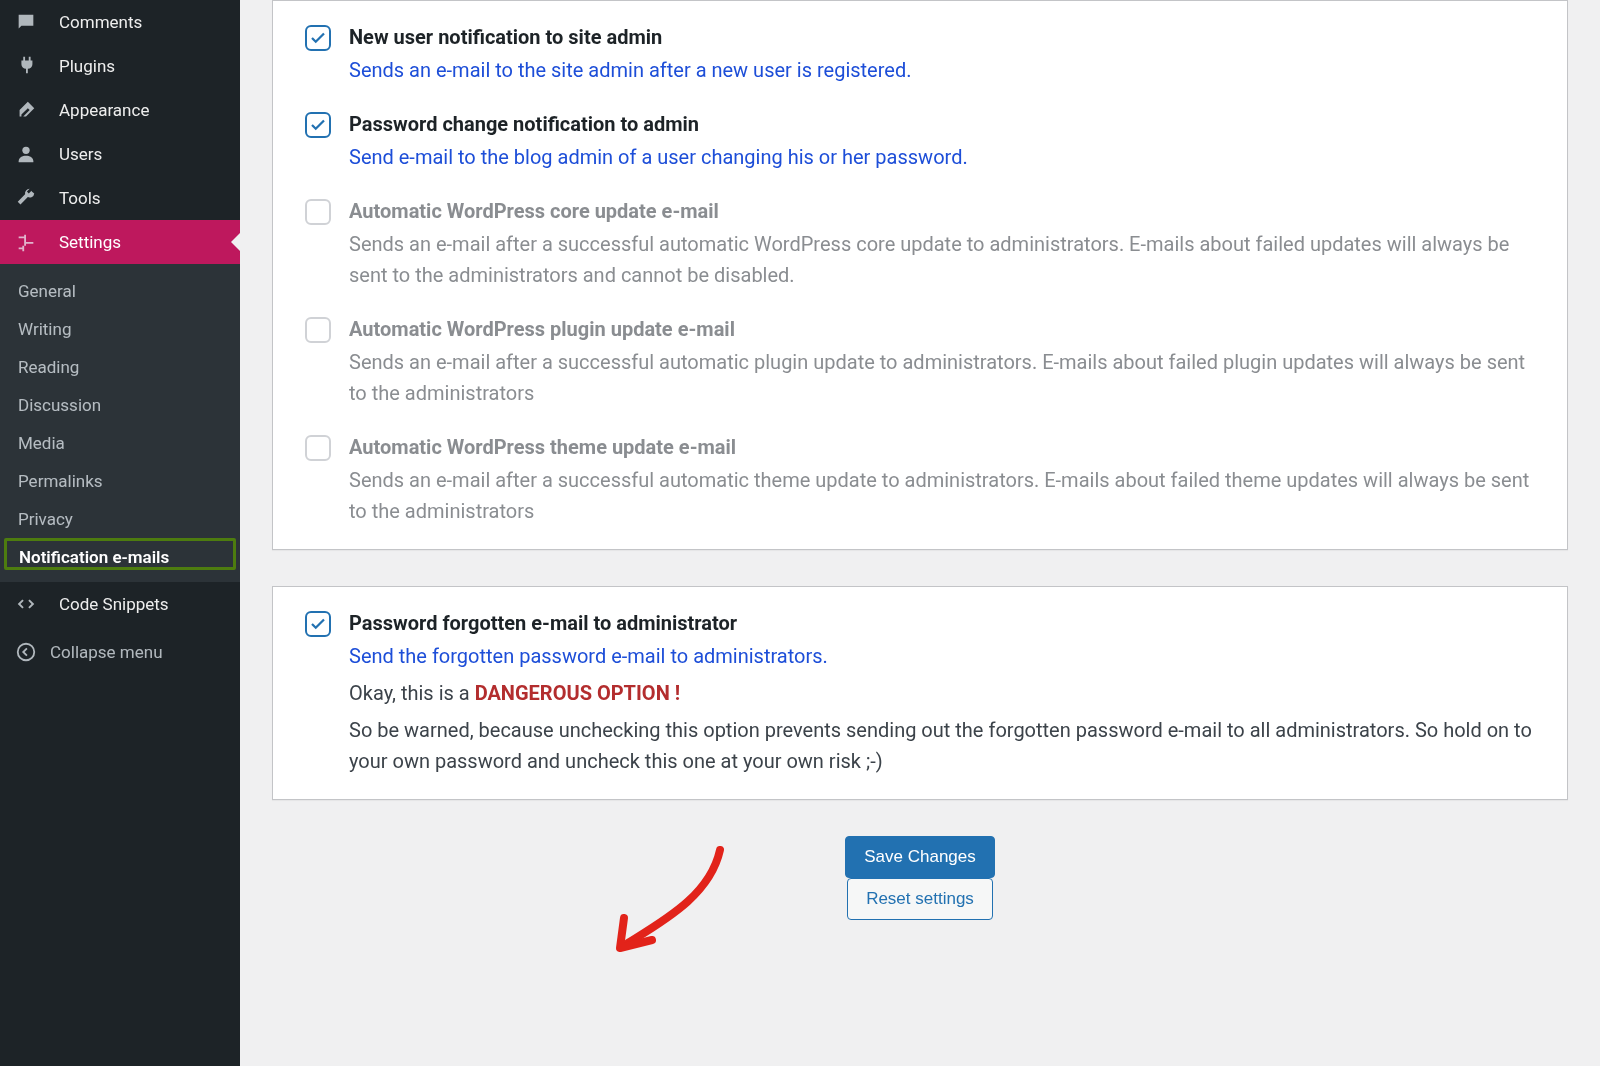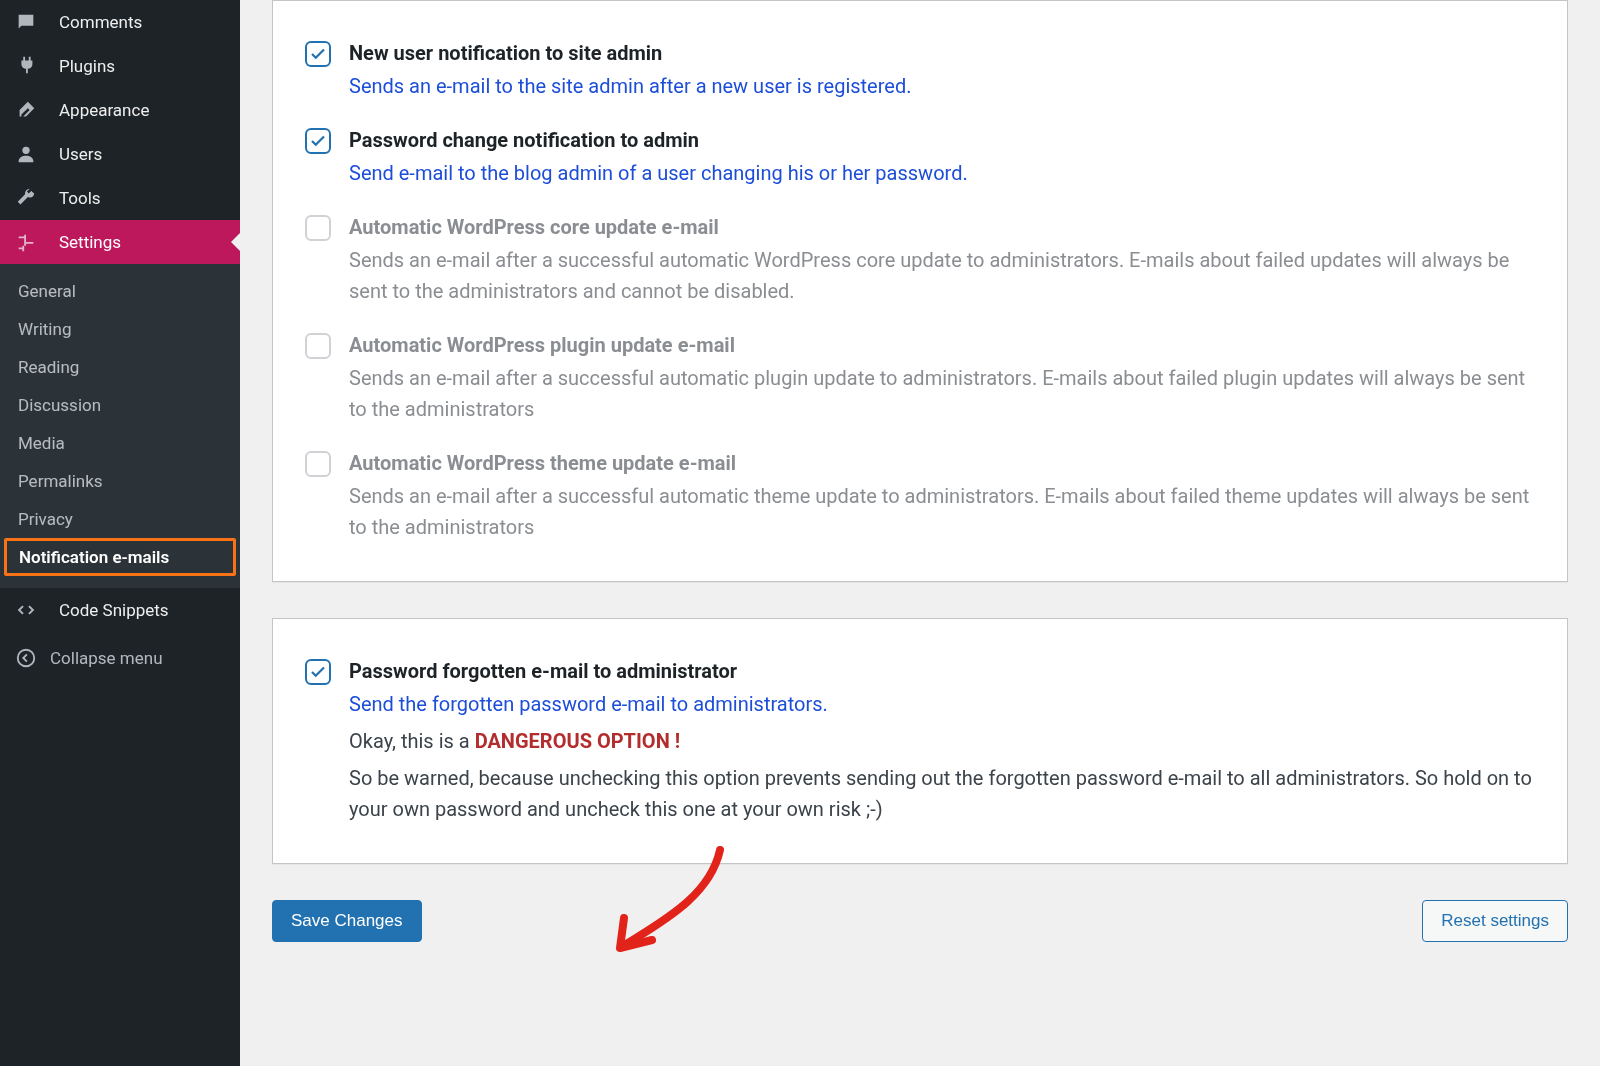--- a/index.html
+++ b/index.html
@@ -60,24 +60,24 @@
     padding: 9px 14px 9px 18px;
     font-size: 17px;
     color: rgba(240,246,252,.7);
     cursor:pointer;
   }
   .submenu-item.current {
     color:#fff;
     font-weight:600;
   }
   .submenu-item.highlighted {
-    border:3px solid #f97316;
+    border:3px solid #4d7c0f;
     border-radius:2px;
     margin: 0 4px;
-    padding: 6px 10px 6px 12px;
+    padding: 6px 10px 0 12px;
     color:#fff;
     font-weight:600;
   }
   .collapse {
     display:flex; align-items:center;
     padding: 10px 14px;
     font-size:17px;
     color: rgba(240,246,252,.7);
     margin-top:4px;
     cursor:pointer;
@@ -93,21 +93,21 @@
   h1.page-title {
     font-size: 29px;
     font-weight: 600;
     color:#1d2327;
     margin: 0 0 20px 0;
   }
   .panel {
     background:#fff;
     border:1px solid #c3c4c7;
     box-shadow: 0 1px 1px rgba(0,0,0,.04);
-    padding: 38px 32px;
+    padding: 22px 32px;
     margin-bottom: 36px;
   }
   .opt {
     display:flex;
     align-items:flex-start;
     margin-bottom: 24px;
   }
   .opt:last-child { margin-bottom: 0; }
   .chk {
     flex: 0 0 auto;
@@ -140,20 +140,21 @@
     line-height:1.55;
     margin-top:4px;
   }
   .warn-line { font-size:20px; line-height:1.55; margin-top:6px; color:#3c434a;}
   .warn-danger { color:#b32d2e; font-weight:700; }
   .button-row {
     display:flex;
     justify-content:space-between;
     align-items:center;
     margin-top: 8px;
+    flex-direction: column;
   }
   .btn-primary {
     background:#2271b1;
     color:#fff;
     border:1px solid #2271b1;
     border-radius:4px;
     padding: 10px 18px;
     font-size:17px;
     cursor:pointer;
   }

